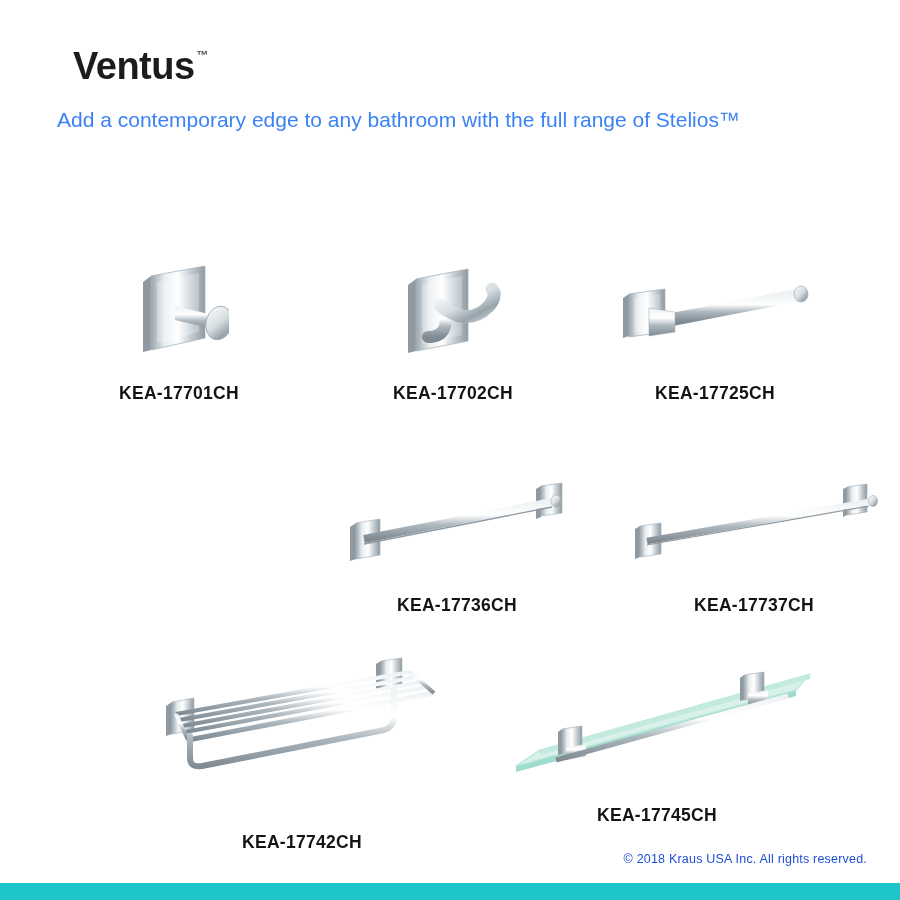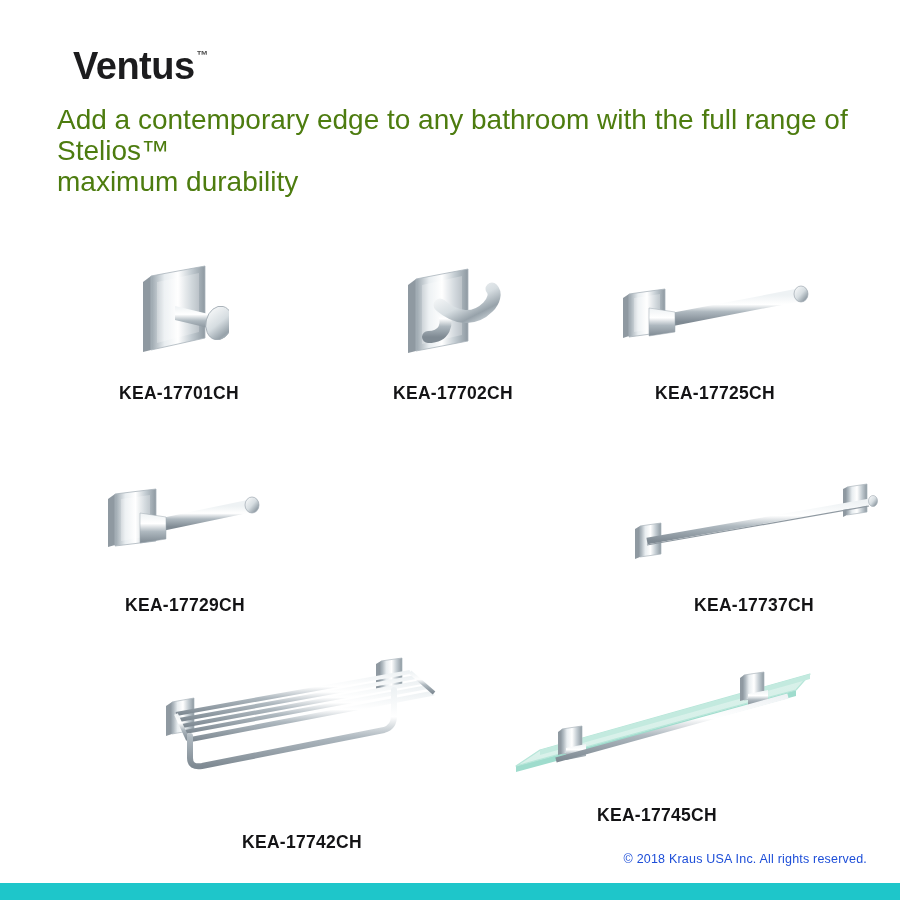--- a/index.html
+++ b/index.html
@@ -25,23 +25,23 @@
   .title .tm {
     font-size: 12px;
     font-weight: 700;
     color: #4a4a4a;
     vertical-align: 20px;
     margin-left: 2px;
     letter-spacing: 0;
   }
   .desc {
     margin-top: 12px;
-    font-size: 28px;
+    font-size: 21px;
     line-height: 31px;
-    color: #4d7c0f;
+    color: #3b82f6;
     font-weight: 400;
   }
   .product {
     position: absolute;
     display: flex;
     flex-direction: column;
     align-items: center;
   }
   .img-box {
     display: flex;
@@ -115,21 +115,20 @@
         <stop offset="0.5" stop-color="#d9f1ea"></stop>
         <stop offset="1" stop-color="#c6ebe0"></stop>
       </linearGradient>
     </defs>
   </svg>
 
   <header class="header">
     <h1 class="title"><span>Ventus</span><span class="tm">™</span></h1>
     <div class="desc">
       <div>Add a contemporary edge to any bathroom with the full range of Stelios™</div>
-      <div>maximum durability</div>
     </div>
   </header>
 
   <figure class="product row1" id="p1">
     <div class="img-box">
       <svg width="100" height="110" viewBox="0 0 100 110">
         <polygon points="14,26 22,20 22,94 14,96" fill="#8f99a1"></polygon>
         <polygon points="22,20 76,10 76,82 22,94" fill="url(#chromePlate)" stroke="#aab4bb" stroke-width="0.8"></polygon>
         <polygon points="28,26 70,17 70,76 28,87" fill="#ffffff" opacity="0.25"></polygon>
         <polygon points="46,50 88,60 88,74 46,64" fill="url(#chromeBar)"></polygon>
@@ -159,34 +158,35 @@
         <polygon points="14,18 50,13 50,56 14,61" fill="url(#chromePlate)" stroke="#aab4bb" stroke-width="0.8"></polygon>
         <polygon points="19,22 45,18 45,52 19,56" fill="#ffffff" opacity="0.25"></polygon>
         <path d="M44,46 L184,19" stroke="url(#chromeBar)" stroke-width="13"></path>
         <polygon points="34,32 60,36 60,56 34,60" fill="url(#chromeBar)" stroke="#9fa9b1" stroke-width="0.5"></polygon>
         <ellipse cx="186" cy="18" rx="7" ry="8" fill="url(#chromeKnob)" stroke="#9fa9b1" stroke-width="0.7"></ellipse>
       </svg>
     </div>
     <figcaption class="caption">KEA-17725CH</figcaption>
   </figure>
 
-  <figure class="product row2" id="p4">
-    <div class="img-box">
-      <svg width="170" height="85" viewBox="0 0 170 85">
-        <polygon points="8,20 15,15 15,66 8,68" fill="#8f99a1"></polygon>
-        <polygon points="15,15 56,10 56,62 15,67" fill="url(#chromePlate)" stroke="#aab4bb" stroke-width="0.8"></polygon>
-        <polygon points="21,20 50,16 50,57 21,62" fill="#ffffff" opacity="0.25"></polygon>
-        <path d="M50,48 L150,27" stroke="url(#chromeBar)" stroke-width="13"></path>
-        <polygon points="40,34 66,38 66,60 40,64" fill="url(#chromeBar)" stroke="#9fa9b1" stroke-width="0.5"></polygon>
-        <ellipse cx="152" cy="26" rx="7" ry="8" fill="url(#chromeKnob)" stroke="#9fa9b1" stroke-width="0.7"></ellipse>
-      </svg>
-    </div>
-    <figcaption class="caption">KEA-17729CH</figcaption>
-  </figure>
-
+
+  <figure class="product row2" id="p5">
+    <div class="img-box">
+      <svg width="235" height="88" viewBox="0 0 235 88">
+        <polygon points="10,50 16,46 16,82 10,84" fill="#8f99a1"></polygon>
+        <polygon points="16,46 40,42 40,78 16,82" fill="url(#chromePlate)" stroke="#aab4bb" stroke-width="0.7"></polygon>
+        <polygon points="196,12 201,9 201,40 196,42" fill="#8f99a1"></polygon>
+        <polygon points="201,9 222,6 222,36 201,39" fill="url(#chromePlate)" stroke="#aab4bb" stroke-width="0.7"></polygon>
+        <path d="M24,62 L212,25" stroke="url(#chromeBar)" stroke-width="8"></path>
+        <path d="M24,67 L212,30" stroke="#8f99a1" stroke-width="1.4"></path>
+        <ellipse cx="216" cy="24" rx="5" ry="6" fill="url(#chromeKnob)" stroke="#9fa9b1" stroke-width="0.6"></ellipse>
+      </svg>
+    </div>
+    <figcaption class="caption">KEA-17736CH</figcaption>
+  </figure>
 
   <figure class="product row2" id="p6">
     <div class="img-box">
       <svg width="255" height="80" viewBox="0 0 255 80">
         <polygon points="8,48 13,45 13,76 8,78" fill="#8f99a1"></polygon>
         <polygon points="13,45 34,42 34,73 13,76" fill="url(#chromePlate)" stroke="#aab4bb" stroke-width="0.7"></polygon>
         <polygon points="216,8 220,6 220,34 216,36" fill="#8f99a1"></polygon>
         <polygon points="220,6 240,3 240,31 220,34" fill="url(#chromePlate)" stroke="#aab4bb" stroke-width="0.7"></polygon>
         <path d="M20,60 L242,21" stroke="url(#chromeBar)" stroke-width="6.5"></path>
         <path d="M20,64 L242,25" stroke="#8f99a1" stroke-width="1.2"></path>

